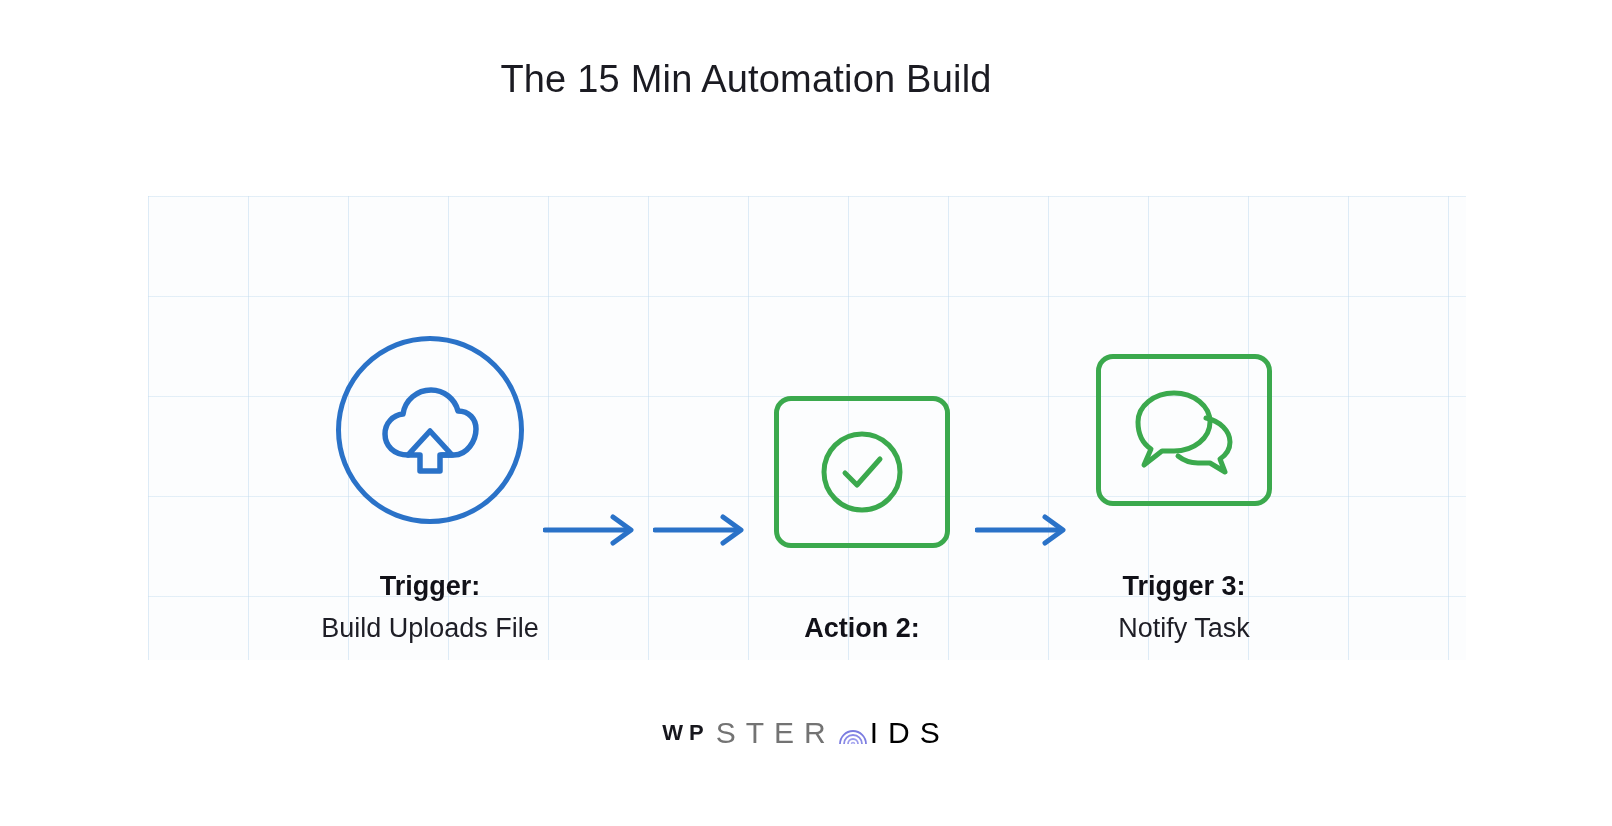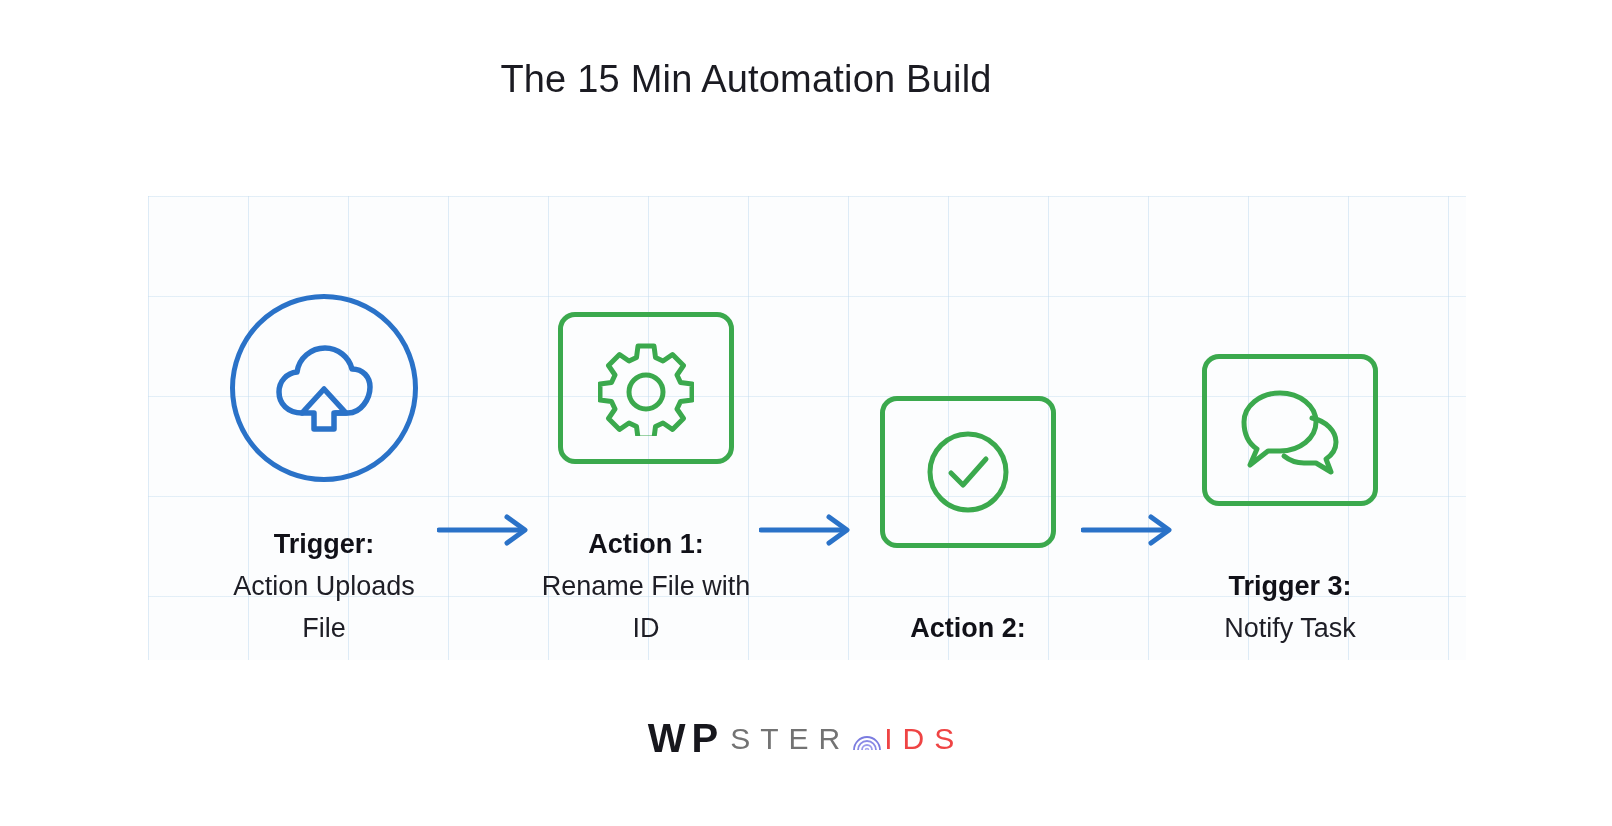--- a/index.html
+++ b/index.html
@@ -125,36 +125,36 @@
     position: absolute;
     left: 0;
     top: 716px;
     width: 1612px;
     display: flex;
     align-items: center;
     justify-content: center;
     gap: 0px;
   }
   .logo-wp {
-    font-size: 40px;
+    font-size: 22px;
     font-weight: bold;
     color: #17171d;
     letter-spacing: 6px;
   }
   .logo-ster {
     font-size: 30px;
     font-weight: 400;
     color: #737373;
     letter-spacing: 10px;
     margin-left: 6px;
   }
   .logo-ids {
     font-size: 30px;
     font-weight: 400;
-    color: #ef4444;
+    color: #000000;
     letter-spacing: 10px;
   }
   .logo-mark {
     display: inline-flex;
     align-items: center;
     justify-content: center;
     margin: 0 2px;
   }
 </style>
 </head>
@@ -170,45 +170,31 @@
     <div class="shape-slot">
       <div class="circle-shape">
         <svg width="108" height="98" viewBox="0 0 108 98" fill="none">
           <path d="M32 74 C18 74 9 65 9 53 C9 42 17 34 27 33 C29 19 41 9 55 9 C68 9 79 18 82 30 C93 30 100 38 100 48 C100 60 91 74 78 74 L66 74" stroke="#2a72c8" stroke-width="5.5" stroke-linecap="round" stroke-linejoin="round"></path>
           <path d="M32 74 L44 74 L44 90 L64 90 L64 74 L76 74 L54 50 Z" stroke="#2a72c8" stroke-width="5.5" stroke-linecap="round" stroke-linejoin="round" fill="none"></path>
         </svg>
       </div>
     </div>
     <div class="caption">
       <span class="caption-head">Trigger:</span>
-      <span class="caption-body">Action Uploads File</span>
+      <span class="caption-body">Build Uploads File</span>
     </div>
   </div>
 
   <div class="arrow">
     <svg width="96" height="34" viewBox="0 0 96 34" fill="none">
       <path d="M2 17 L82 17" stroke="#2a72c8" stroke-width="5" stroke-linecap="round"></path>
       <path d="M70 4 L88 17 L70 30" stroke="#2a72c8" stroke-width="5" stroke-linecap="round" stroke-linejoin="round" fill="none"></path>
     </svg>
   </div>
 
-  <div class="node">
-    <div class="shape-slot">
-      <div class="box-shape">
-        <svg width="96" height="96" viewBox="0 0 96 96" fill="none">
-          <path d="M40 6 L56 6 L57.5 17.5 L65 21 L74.5 14.5 L85.5 25.5 L79 35 L82.5 42.5 L94 44 L94 60 L82.5 61.5 L79 69 L85.5 78.5 L74.5 89.5 L65 83 L57.5 86.5 L56 98 L40 98 L38.5 86.5 L31 83 L21.5 89.5 L10.5 78.5 L17 69 L13.5 61.5 L2 60 L2 44 L13.5 42.5 L17 35 L10.5 25.5 L21.5 14.5 L31 21 L38.5 17.5 Z" stroke="#3ba94d" stroke-width="5" stroke-linejoin="round" fill="none"></path>
-          <circle cx="48" cy="52" r="17" stroke="#3ba94d" stroke-width="5" fill="none"></circle>
-        </svg>
-      </div>
-    </div>
-    <div class="caption">
-      <span class="caption-head">Action 1:</span>
-      <span class="caption-body">Rename File with ID</span>
-    </div>
-  </div>
 
   <div class="arrow">
     <svg width="96" height="34" viewBox="0 0 96 34" fill="none">
       <path d="M2 17 L82 17" stroke="#2a72c8" stroke-width="5" stroke-linecap="round"></path>
       <path d="M70 4 L88 17 L70 30" stroke="#2a72c8" stroke-width="5" stroke-linecap="round" stroke-linejoin="round" fill="none"></path>
     </svg>
   </div>
 
   <div class="node">
     <div class="shape-slot">

